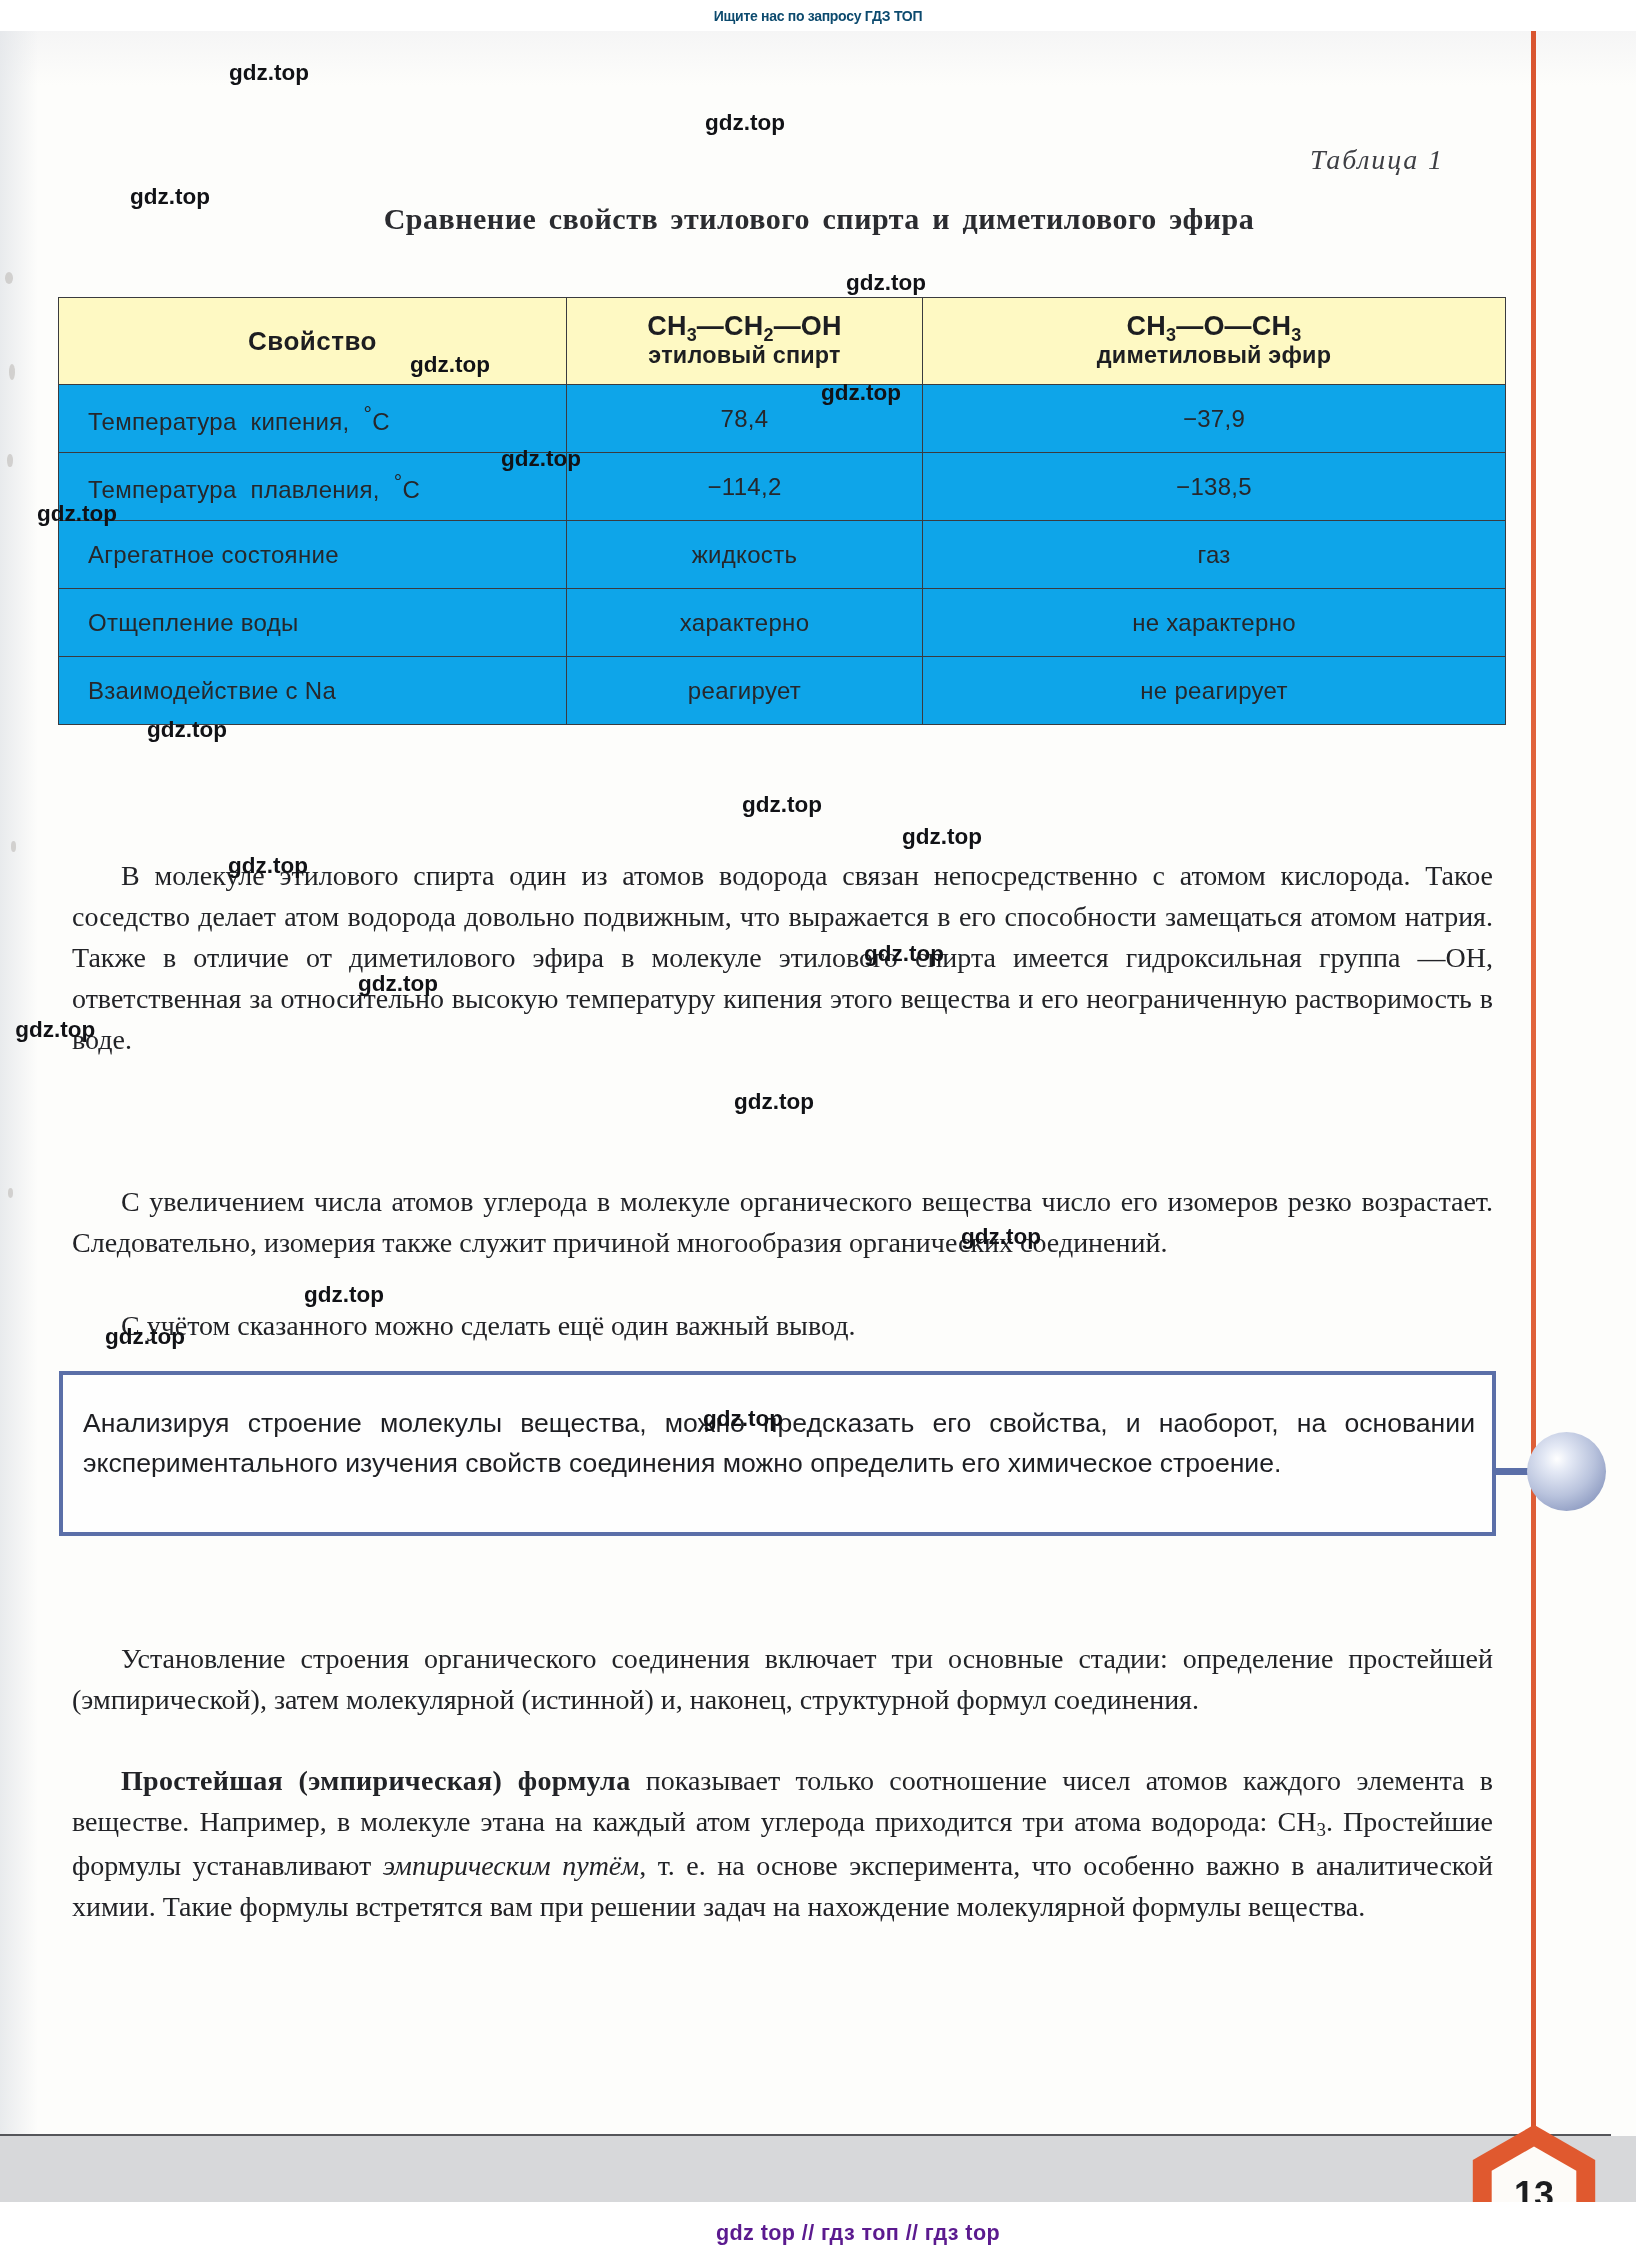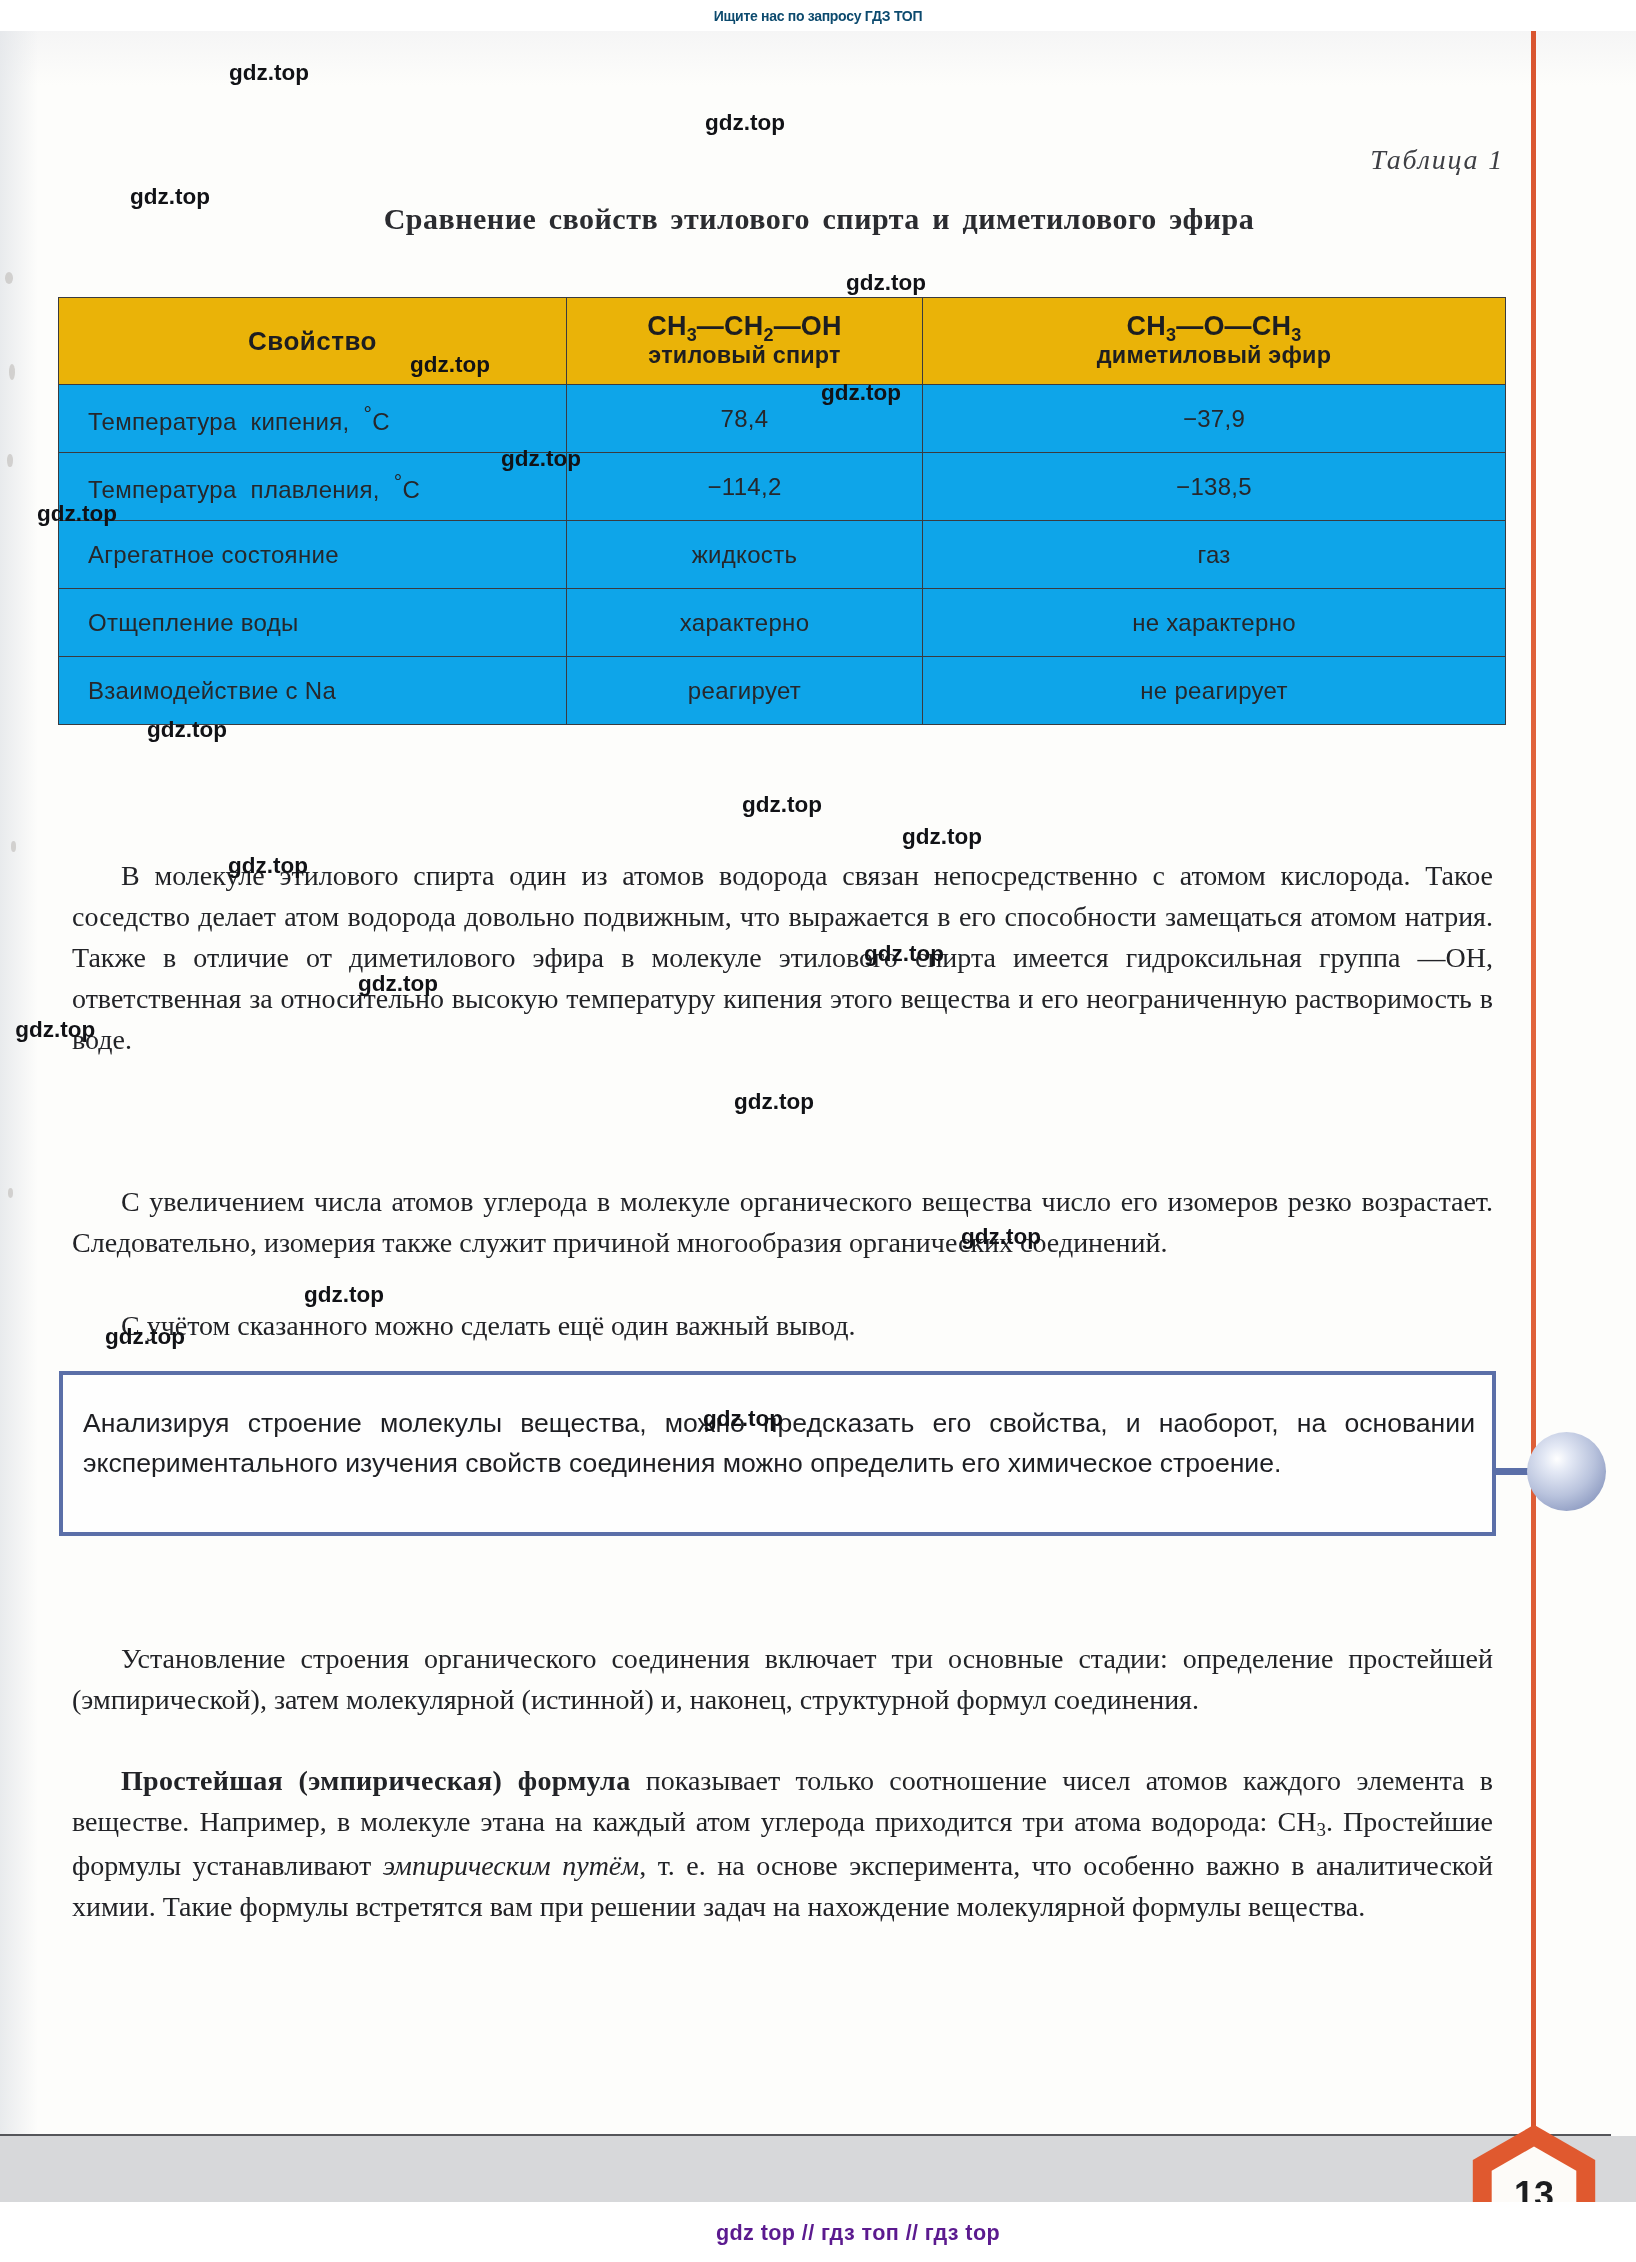--- a/index.html
+++ b/index.html
@@ -88,21 +88,21 @@
     height: 66px;
     background: #d7d8da;
   }
 
   
   .table-number {
     position: absolute;
     left: 1310px;
     top: 113px;
     width: 194px;
-    text-align: right;
+    text-align: left;
     font-family: "Liberation Serif", serif;
     font-style: italic;
     font-size: 28px;
     color: #3e3f44;
     letter-spacing: 1.8px;
   }
   .table-title {
     position: absolute;
     left: 117px;
     top: 171px;
@@ -125,21 +125,21 @@
     border-collapse: collapse;
     table-layout: fixed;
     background: #fcfbf9;
   }
   .cmp-table td, .cmp-table th {
     border: 1.8px solid #3a3b3f;
     padding: 0;
     vertical-align: middle;
   }
   .cmp-table thead th {
-    background: #eab308;
+    background: #fef9c3;
     height: 86px;
     font-family: "Liberation Sans", sans-serif;
     font-weight: 700;
     color: #1d1e21;
   }
   .col-prop   { width: 508px; }
   .col-ethanol{ width: 356px; }
   .col-ether  { width: 583px; }
 
   .th-prop {

